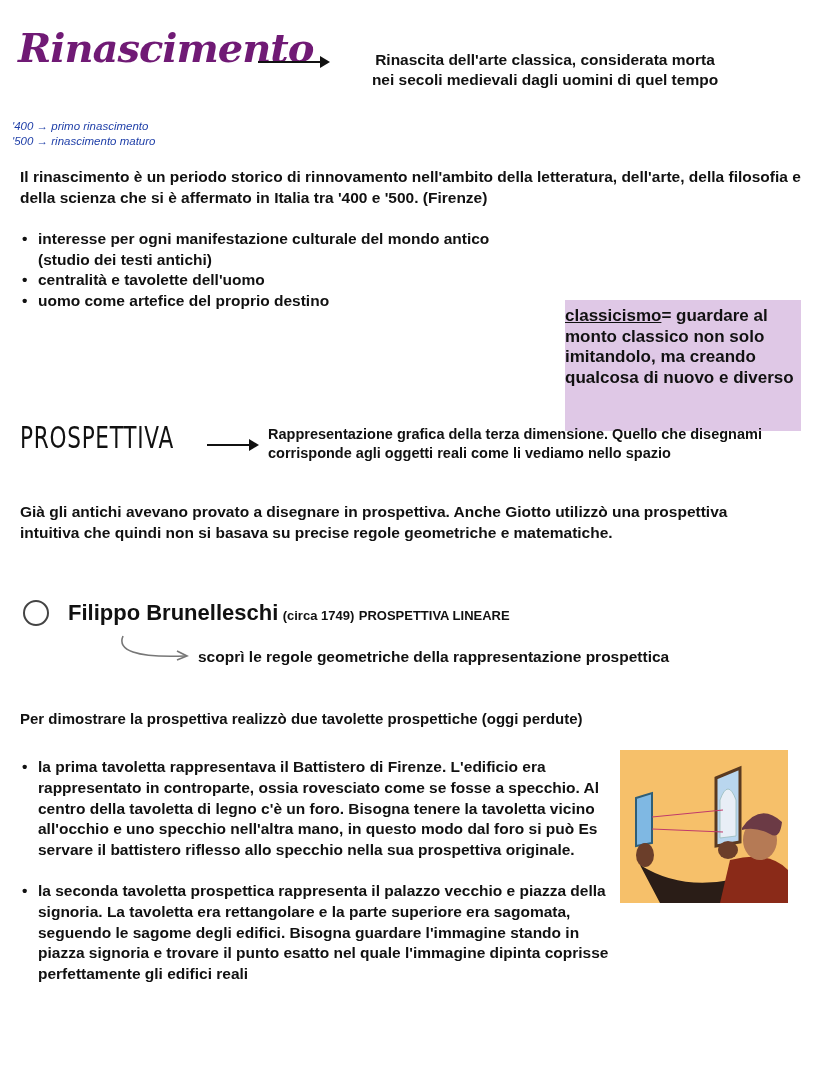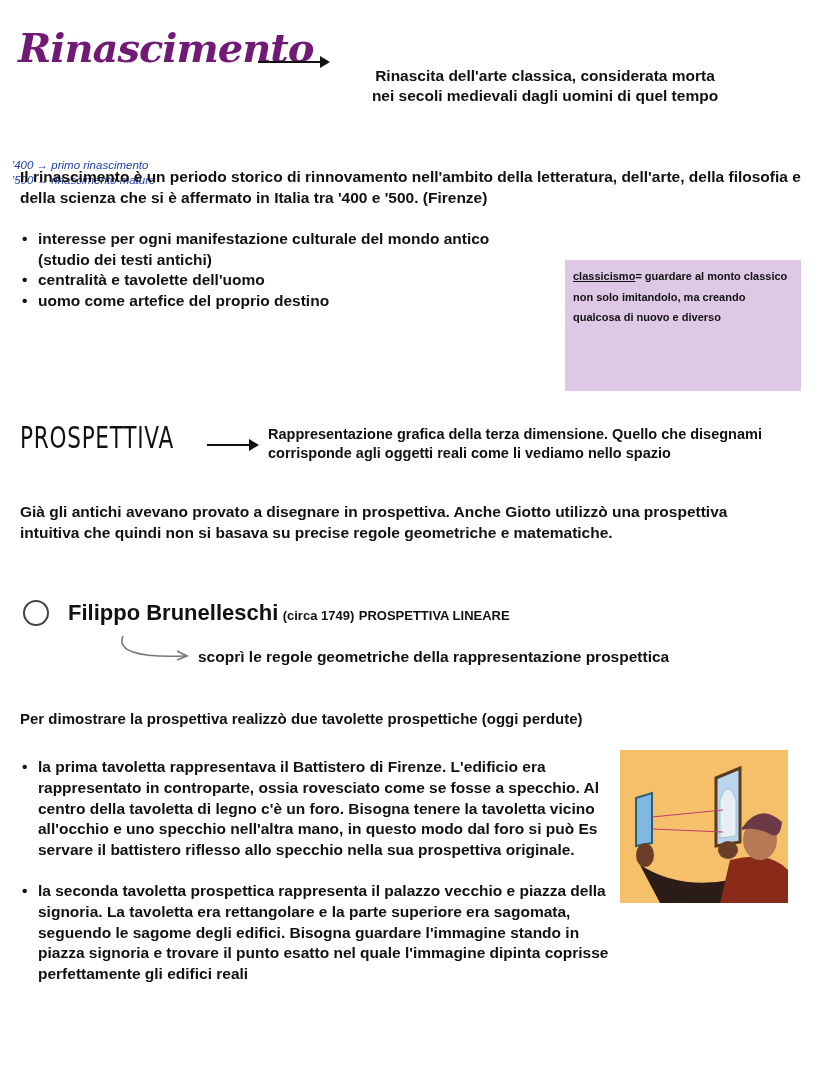--- a/index.html
+++ b/index.html
@@ -13,30 +13,30 @@
       font-weight: bold;
       font-size: 40px;
       letter-spacing: -1px;
       color: #701a75;
     }
     .arrow { height: 2px; background: #111; }
     .arrow::after {
       content: ""; position: absolute; right: -2px; top: -5px;
       border-left: 10px solid #111; border-top: 6px solid transparent; border-bottom: 6px solid transparent;
     }
-    .def-text { font-size: 15.5px; font-weight: bold; line-height: 20px; text-align: center; margin-top: 16px; }
+    .def-text { font-size: 15.5px; font-weight: bold; line-height: 20px; text-align: center; }
     .blue-note { font-size: 11.5px; color: #1f3fa8; line-height: 15px; font-style: italic; }
     .body-text { font-size: 15.5px; font-weight: bold; line-height: 20.5px; }
     .bullets { list-style: none; }
     .bullets li { position: relative; padding-left: 18px; }
     .bullets li::before { content: "•"; position: absolute; left: 2px; top: 0; }
     .purple-box {
       background: #dfc8e6;
-      padding: 6px 8px;
-      font-size: 11px; font-weight: bold; line-height: 20.5px;
+      padding: 6px 0;
+      font-size: 17px; font-weight: bold; line-height: 20.5px; margin-top: 40px;
     }
     .purple-box .term { text-decoration: underline; }
     .section-title {
       font-family: "DejaVu Sans", sans-serif;
       font-size: 30px; letter-spacing: 1px; font-weight: normal;
       transform: scaleX(0.72); transform-origin: left center;
     }
     .circle { width: 26px; height: 26px; border: 2px solid #444; border-radius: 50%; }
     .brunel { font-size: 22px; font-weight: bold; font-family: "Liberation Sans", sans-serif; margin-top: 40px; }
     .brunel-small { font-size: 13px; font-weight: bold; }
@@ -45,21 +45,21 @@
 </head>
 <body>
 
 <div class="abs title-script" style="left:18px; top:24px;">Rinascimento</div>
 <div class="abs arrow" style="left:258px; top:61px; width:70px;"></div>
 <div class="abs def-text" style="left:330px; top:50px; width:430px;">
   <div>Rinascita dell'arte classica, considerata morta</div>
   <div>nei secoli medievali dagli uomini di quel tempo</div>
 </div>
 
-<div class="abs blue-note" style="left:12px; top:119px;margin-top:39px;">
+<div class="abs blue-note" style="left:12px; top:119px;">
   <div>'400 → primo rinascimento</div>
   <div>'500 → rinascimento maturo</div>
 </div>
 
 <div class="abs body-text" style="left:20px; top:167px; width:790px;">Il rinascimento è un periodo storico di rinnovamento nell'ambito della letteratura, dell'arte, della filosofia e della scienza che si è affermato in Italia tra '400 e '500. (Firenze)</div>
 
 <div class="abs body-text" style="left:20px; top:229px; width:510px;">
   <ul class="bullets">
     <li>interesse per ogni manifestazione culturale del mondo antico (studio dei testi antichi)</li>
     <li>centralità e tavolette dell'uomo</li>

